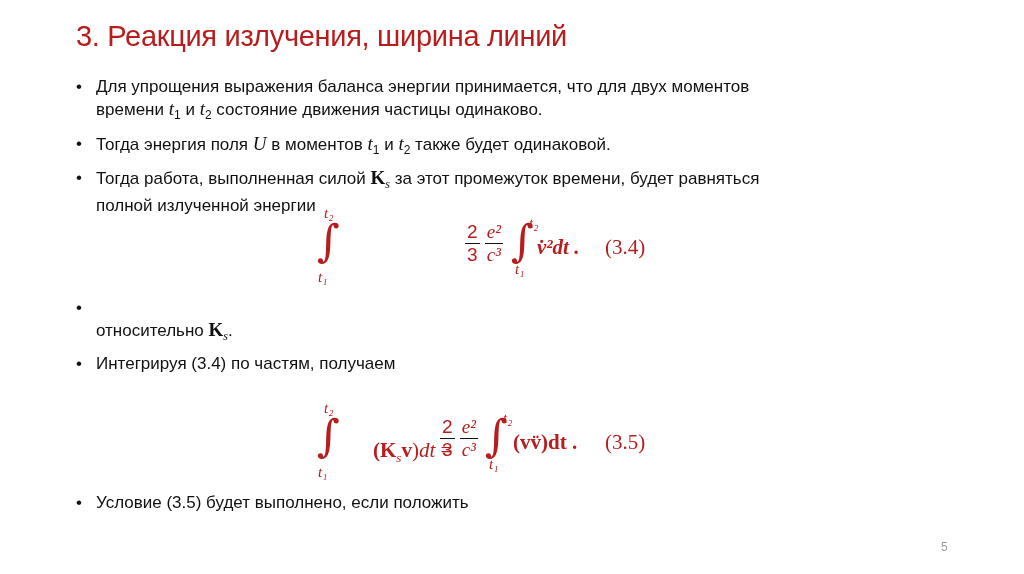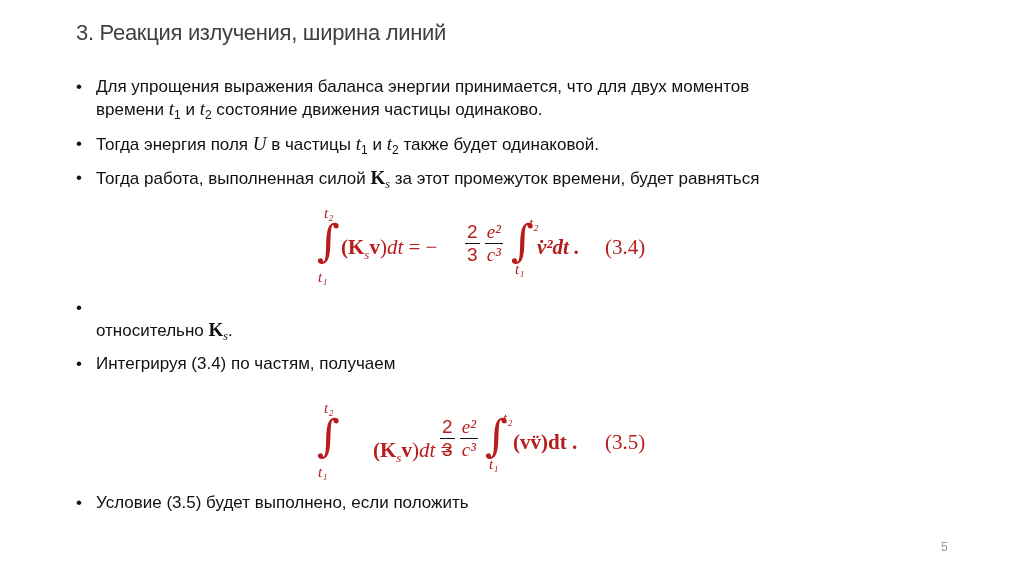--- a/index.html
+++ b/index.html
@@ -1,18 +1,18 @@
 <!DOCTYPE html>
 <html><head>
 <meta charset="utf-8">
 <style>
   html, body { margin:0; padding:0; }
   body { width:1024px; height:574px; background:#ffffff; position:relative; overflow:hidden;
          font-family:"Liberation Sans", sans-serif; color:#111; }
-  .title { position:absolute; left:76px; top:20px; font-size:22px; color:#404040; letter-spacing:-0.3px; }
+  .title { position:absolute; left:76px; top:20px; font-size:29px; color:#b91c1c; letter-spacing:-0.3px; }
   .bullet { position:absolute; left:76px; font-size:17px; line-height:22px; color:#111; }
   .bullet .dot { position:absolute; left:0; top:0; }
   .bullet .txt { display:block; margin-left:20px; width:790px; }
   .m { font-family:"Liberation Serif", serif; font-style:italic; font-size:19px; }
   .mb { font-family:"Liberation Serif", serif; font-weight:bold; font-size:19px; }
   sub { font-size:12px; }
   .eq { position:absolute; font-family:"Liberation Serif", serif; font-size:21px; color:#b91c1c; }
   .int { position:absolute; font-size:44px; font-style:normal; font-family:"DejaVu Serif", serif; }
   .lim { position:absolute; font-style:italic; font-size:15px; }
   .frac { display:inline-block; vertical-align:middle; text-align:center; font-family:"Liberation Sans", sans-serif; font-size:19px; }
@@ -28,39 +28,36 @@
   <span class="dot">•</span>
   <span class="txt">
     <span>Для  упрощения выражения баланса энергии принимается, что для двух моментов</span><br>
     <span>времени </span><span class="m">t</span><sub>1</sub><span> и </span><span class="m">t</span><sub>2</sub><span> состояние движения частицы одинаково.</span>
   </span>
 </div>
 
 <div class="bullet" style="top:133px">
   <span class="dot">•</span>
   <span class="txt">
-    <span>Тогда энергия поля </span><span class="m">U</span><span> в частицы </span><span class="m">t</span><sub>1</sub><span> и </span><span class="m">t</span><sub>2</sub><span> также будет одинаковой.</span>
+    <span>Тогда энергия поля </span><span class="m">U</span><span> в моментов </span><span class="m">t</span><sub>1</sub><span> и </span><span class="m">t</span><sub>2</sub><span> также будет одинаковой.</span>
   </span>
 </div>
 
 <div class="bullet" style="top:167px">
   <span class="dot">•</span>
   <span class="txt">
     <span>Тогда работа, выполненная силой </span><span class="mb">K</span><sub class="m" style="font-size:12px">s</sub><span> за этот промежуток времени, будет равняться</span><br>
+    <span>полной излученной энергии</span>
   </span>
 </div>
 
 <div class="eq" style="left:315px; top:205px; width:350px; height:85px;">
   <span class="lim" style="left:9px; top:0px;">t₂</span>
   <span class="int" style="left:2px; top:10px;">∫</span>
   <span class="lim" style="left:3px; top:64px;">t₁</span>
-  <span style="position:absolute; left:26px; top:30px;">
-    <b>(K</b><sub class="m" style="font-size:13px">s</sub><b>v</b><span>)</span><i>dt</i>
-    <span>= −</span>
-  </span>
   <span style="position:absolute; left:150px; top:16px;">
     <span class="frac"><span class="num">2</span><span>3</span></span>
     <span class="frac" style="font-family:'Liberation Serif',serif;font-style:italic;"><span class="num">e²</span><span>c³</span></span>
   </span>
   <span class="int" style="left:196px; top:10px;">∫</span>
   <span class="lim" style="left:214px; top:10px;">t₂</span>
   <span class="lim" style="left:200px; top:56px;">t₁</span>
   <span style="position:absolute; left:222px; top:30px;"><b><i>v̇²dt .</i></b></span>
   <span style="position:absolute; left:290px; top:30px;">(3.4)</span>
 </div>

